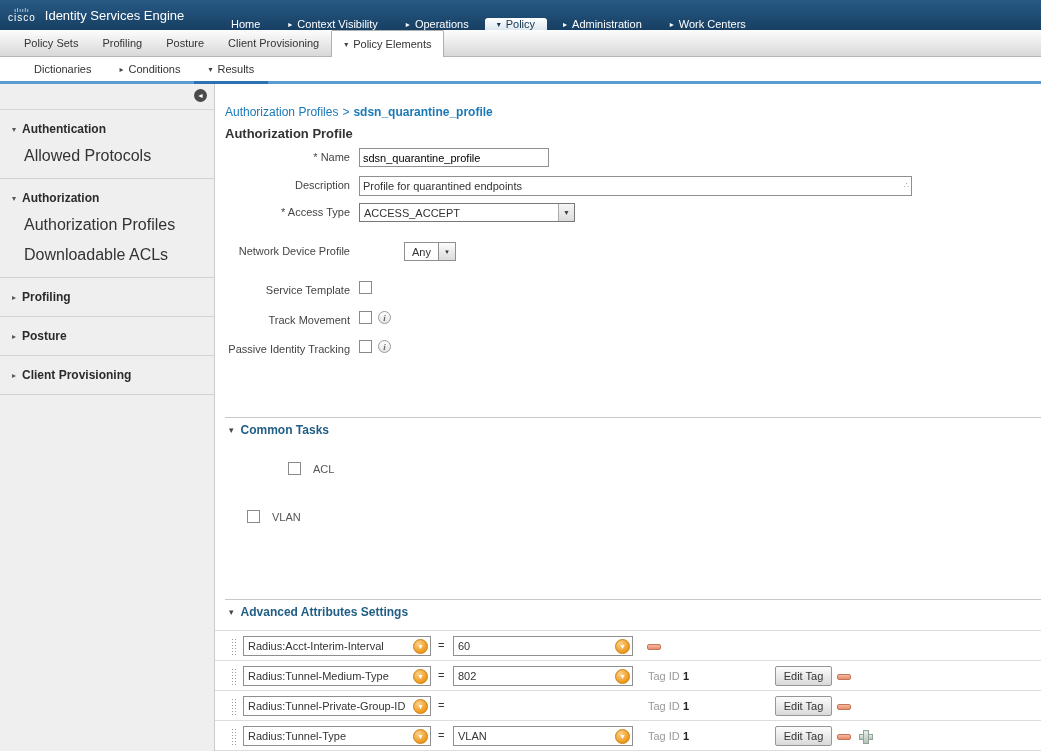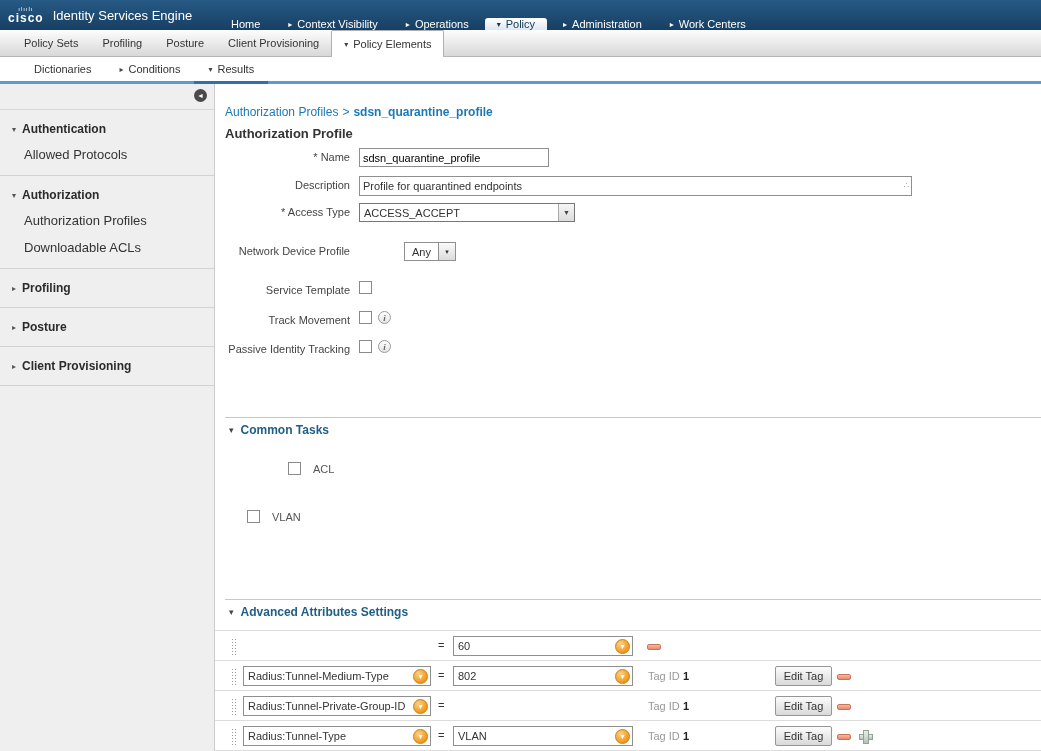--- a/index.html
+++ b/index.html
@@ -4,21 +4,21 @@
 <style>
   *{margin:0;padding:0;box-sizing:border-box;}
   html,body{width:1041px;height:751px;}
   body{font-family:"Liberation Sans","DejaVu Sans",sans-serif;font-size:11px;color:#333;background:#fff;overflow:hidden;}
 
   
   .topbar{height:30px;background:linear-gradient(#275a85,#173f63);display:flex;align-items:stretch;color:#fff;}
   .brand{display:flex;align-items:center;gap:9px;padding-left:8px;width:212px;flex:0 0 212px;}
   .logo{display:flex;flex-direction:column;align-items:center;line-height:1;}
   .logo-bars{font-size:6px;letter-spacing:1px;}
-  .logo-text{font-size:12px;font-weight:bold;letter-spacing:1px;}
+  .logo-text{font-size:10px;font-weight:normal;letter-spacing:1px;}
   .product{font-size:13px;white-space:nowrap;}
   .topnav{display:flex;align-items:flex-end;}
   .topnav-item{padding:0 14px;display:flex;align-items:center;gap:5px;color:#fff;cursor:default;white-space:nowrap;}
   .topnav-item .arrow{font-size:8px;}
   .topnav-item.active{background:linear-gradient(#ffffff,#dde7f0);color:#14364f;border-radius:3px 3px 0 0;margin:4px 2px 0 2px;padding:0 12px;}
 
   
   .subnav{height:27px;background:linear-gradient(#fdfdfd,#d8d8d8);border-bottom:1px solid #b5b5b5;display:flex;align-items:stretch;padding-left:12px;}
   .subnav-item{padding:0 12px;display:flex;align-items:center;gap:5px;color:#333;white-space:nowrap;}
   .subnav-item .arrow{font-size:8px;color:#444;}
@@ -35,21 +35,21 @@
   .sidebar{width:215px;flex:0 0 215px;background:#efefef;border-right:1px solid #ccc;position:relative;}
   .content{flex:1;position:relative;background:#fff;}
 
   
   .collapse-btn{position:absolute;top:5px;right:7px;width:13px;height:13px;border-radius:50%;background:#4a4a4a;color:#fff;font-size:7px;display:flex;align-items:center;justify-content:center;cursor:pointer;}
   .collapse-btn::before{content:"◄";}
   .side-sections{margin-top:25px;border-top:1px solid #d8d8d8;}
   .side-section{border-bottom:1px solid #d2d2d2;padding:11px 0;}
   .side-header{display:flex;gap:6px;align-items:center;padding:1px 12px;font-weight:bold;font-size:12px;color:#2b2b2b;cursor:pointer;}
   .side-header .arrow{font-size:8px;color:#555;}
-  .side-child{padding:10px 12px 2px 24px;font-size:13px;color:#333;cursor:pointer;}
+  .side-child{padding:10px 12px 2px 24px;font-size:16px;color:#333;cursor:pointer;}
 
   
   .breadcrumb{position:absolute;top:21px;left:10px;font-size:12px;color:#1a79b8;}
   .breadcrumb .crumb-link{color:#1a79b8;text-decoration:none;cursor:pointer;}
   .breadcrumb .sep{padding:0 4px;}
   .breadcrumb .crumb-current{font-weight:bold;}
   .page-title{position:absolute;top:42px;left:10px;font-size:13px;font-weight:bold;color:#333;}
 
   .form-row{position:absolute;left:10px;display:flex;align-items:flex-start;}
   .form-label{width:125px;text-align:right;padding-top:3px;color:#444;white-space:nowrap;}
@@ -296,20 +296,24 @@
     <div class="section-rule" style="top:515px;"></div>
     <div class="section-header" style="top:521px;">
       <span class="arrow">▾</span>
       <span>Advanced Attributes Settings</span>
     </div>
 
     <div class="adv-rows">
 
       <div class="adv-row">
         <span class="drag-handle"></span>
+        <div class="combo combo-attr">
+          <span class="combo-text">Radius:Acct-Interim-Interval</span>
+          <span class="combo-btn"></span>
+        </div>
         <span class="eq">=</span>
         <div class="combo combo-val">
           <span class="combo-text">60</span>
           <span class="combo-btn"></span>
         </div>
         <span class="minus-icon minus-after-val"></span>
       </div>
 
       <div class="adv-row">
         <span class="drag-handle"></span>

